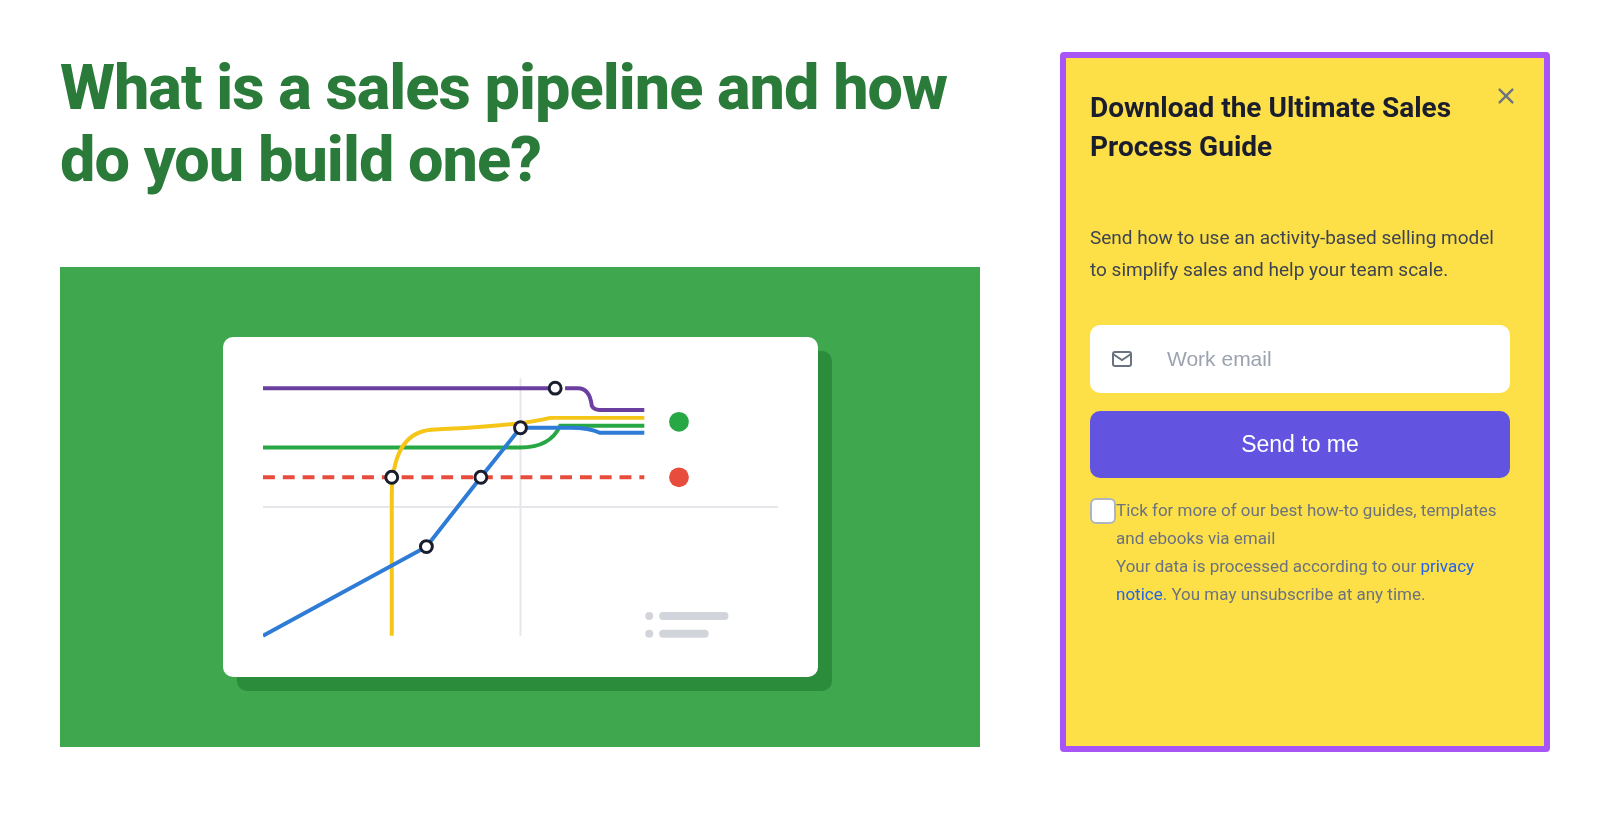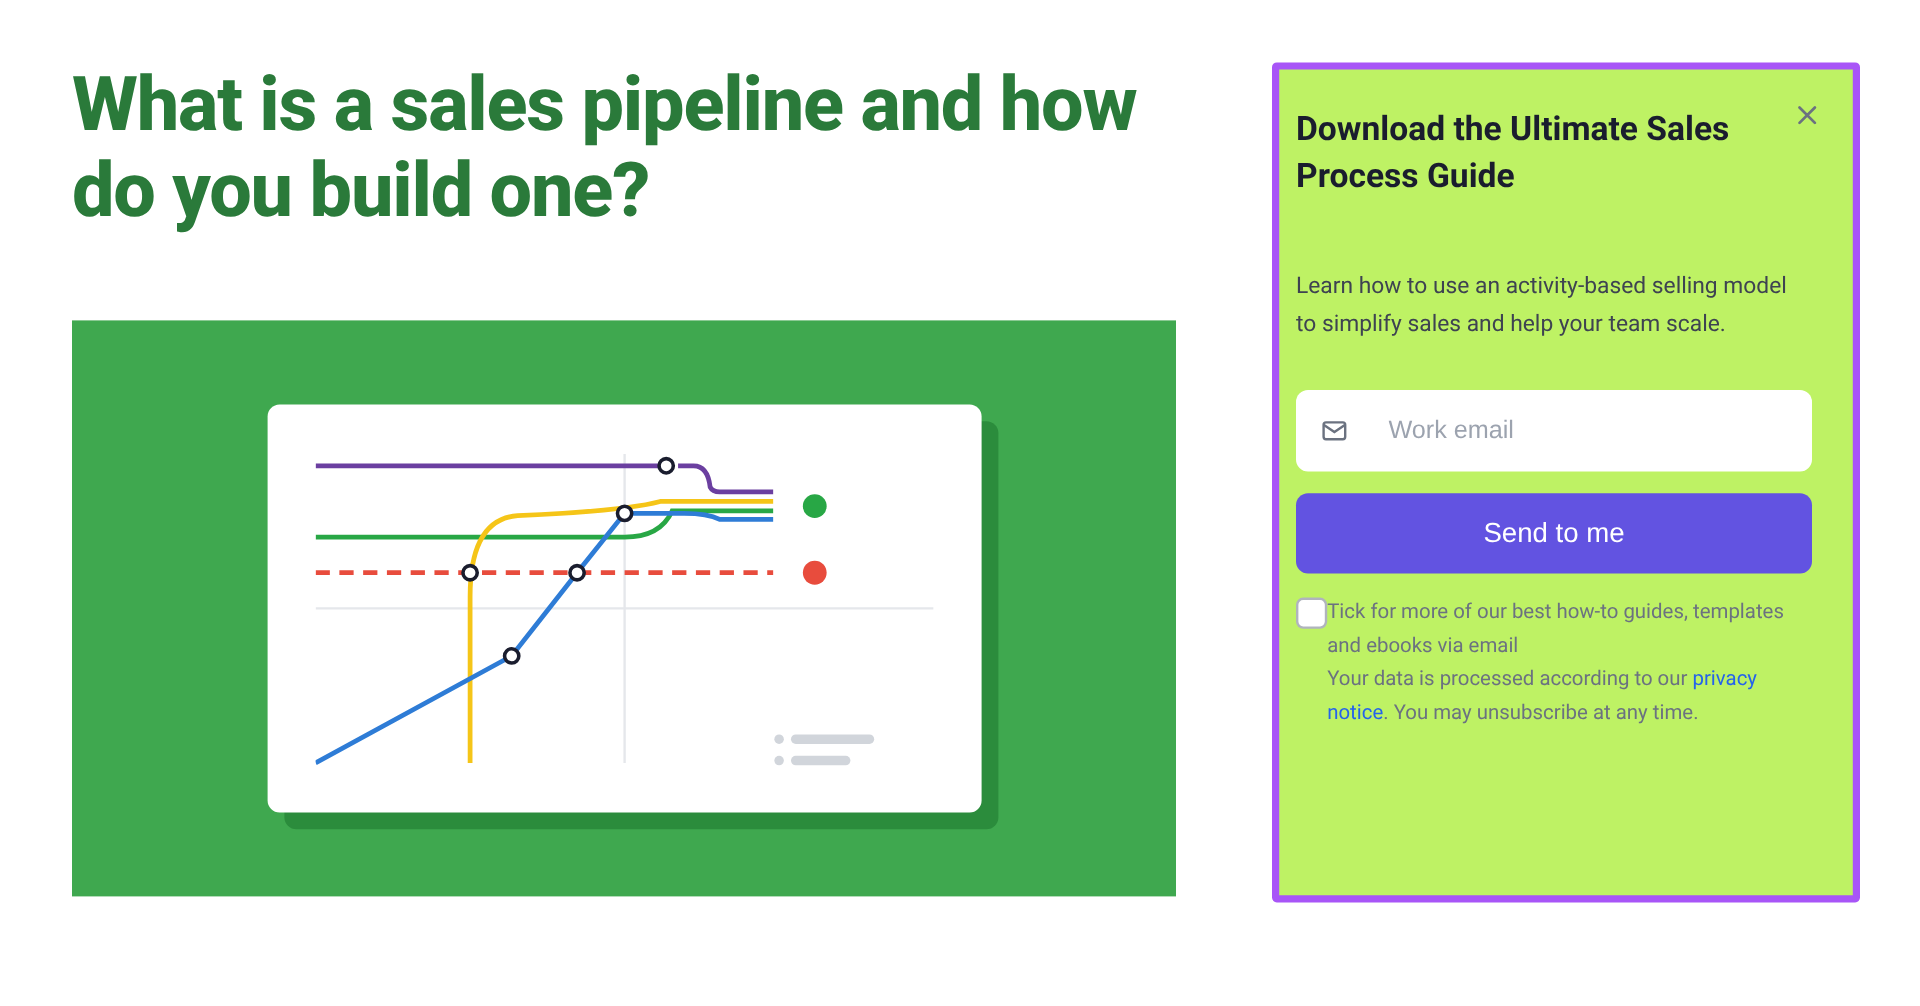--- a/index.html
+++ b/index.html
@@ -63,23 +63,23 @@
       padding: 30px 40px;
     }
     .chart-svg {
       width: 100%;
       height: 280px;
       display: block;
     }
     .sidebar-box {
       width: 490px;
       border: 6px solid #a855f7;
-      background: #bef264;
+      background: #fde047;
       border-radius: 4px;
-      padding: 30px 34px 34px 14px;
+      padding: 30px 34px 34px 24px;
       position: relative;
       height: 700px;
     }
     .close-btn {
       position: absolute;
       top: 24px;
       right: 24px;
       width: 28px;
       height: 28px;
       cursor: pointer;
@@ -210,21 +210,21 @@
     </div>
   </div>
 
   <div class="sidebar-box">
     <div class="close-btn">
       <svg viewBox="0 0 24 24" width="22" height="22">
         <path d="M5 5 L19 19 M19 5 L5 19" stroke="currentColor" stroke-width="2.5" stroke-linecap="round"></path>
       </svg>
     </div>
     <h2 class="sidebar-title">Download the Ultimate Sales Process Guide</h2>
-    <p class="sidebar-description">Learn how to use an activity-based selling model to simplify sales and help your team scale.</p>
+    <p class="sidebar-description">Send how to use an activity-based selling model to simplify sales and help your team scale.</p>
     <div class="email-input-wrapper">
       <svg class="mail-icon" viewBox="0 0 24 24">
         <rect x="3" y="5" width="18" height="14" rx="2" stroke="currentColor" stroke-width="2" fill="none"></rect>
         <path d="M3 7 L12 13 L21 7" stroke="currentColor" stroke-width="2" fill="none"></path>
       </svg>
       <input type="email" class="email-input" placeholder="Work email" style="">
     </div>
     <button class="submit-button">Send to me</button>
     <div class="consent-row">
       <div class="consent-checkbox"></div>

